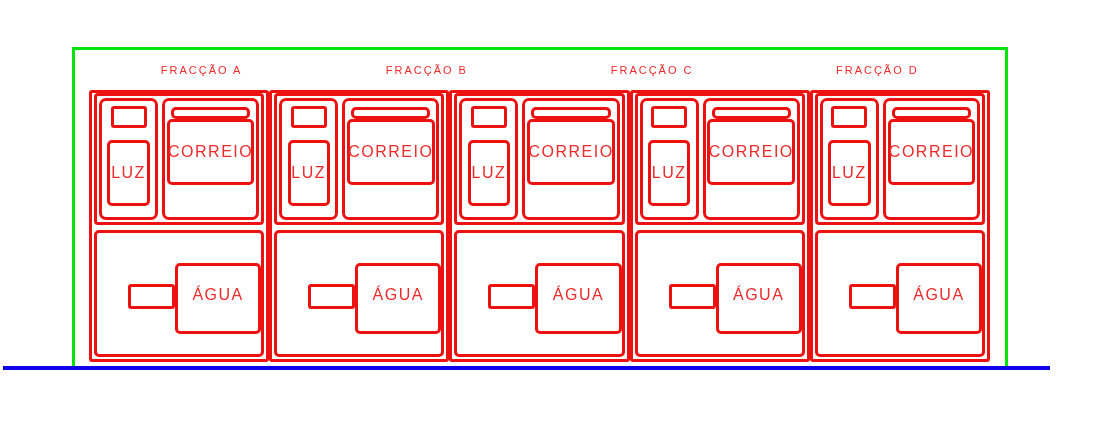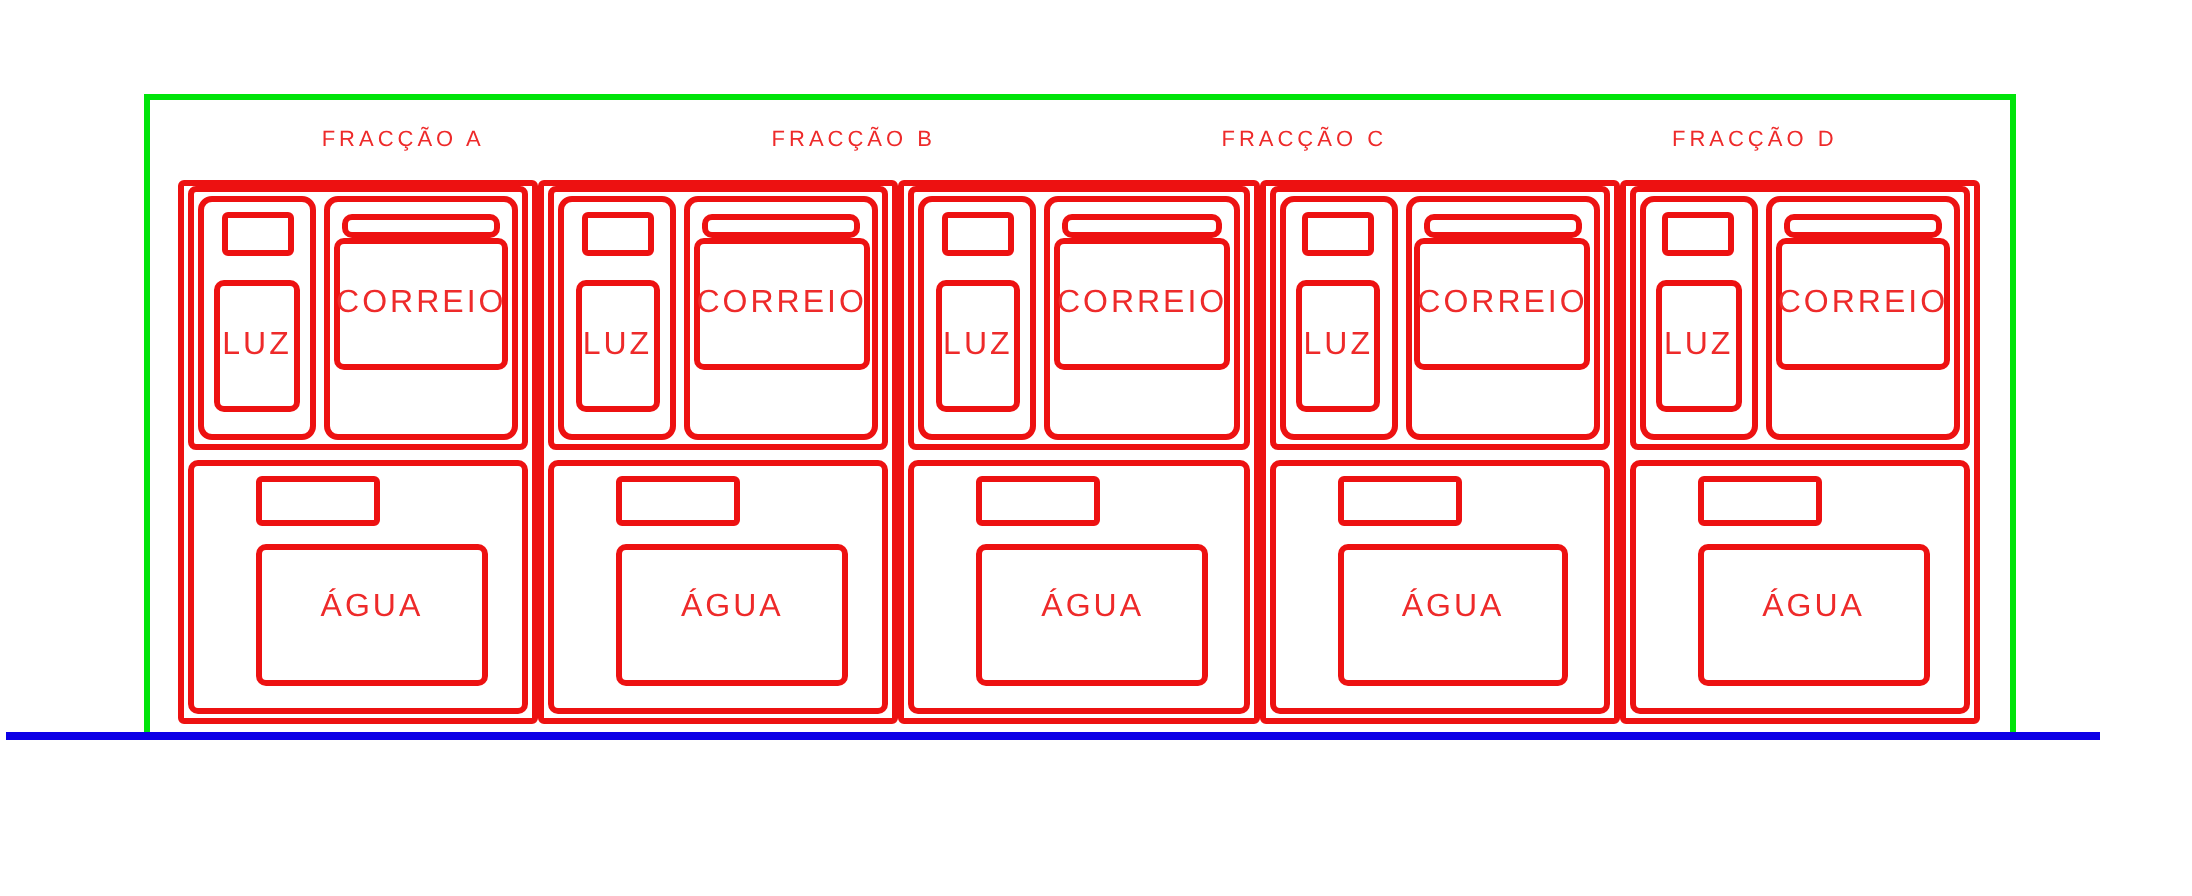--- a/index.html
+++ b/index.html
@@ -105,22 +105,22 @@
     white-space: nowrap;
   }
   .luz-rect { width: 80%; height: 66px; margin-top: 12px; }
   .correio-rect { width: 96%; height: 66px; }
   .agua-box {
     flex: 1;
     box-sizing: border-box;
     border: 3px solid var(--red-line);
     border-radius: 5px;
     display: flex;
-    flex-direction: column;
-    align-items: flex-start;
+    flex-direction: row;
+    align-items: center;
     padding-left: 31px;
   }
   .agua-slot {
     width: 62px; height: 25px;
     box-sizing: border-box;
     border: 3px solid var(--red-line);
     border-radius: 3px;
     margin-top: 5px;
   }
   .agua-rect {

